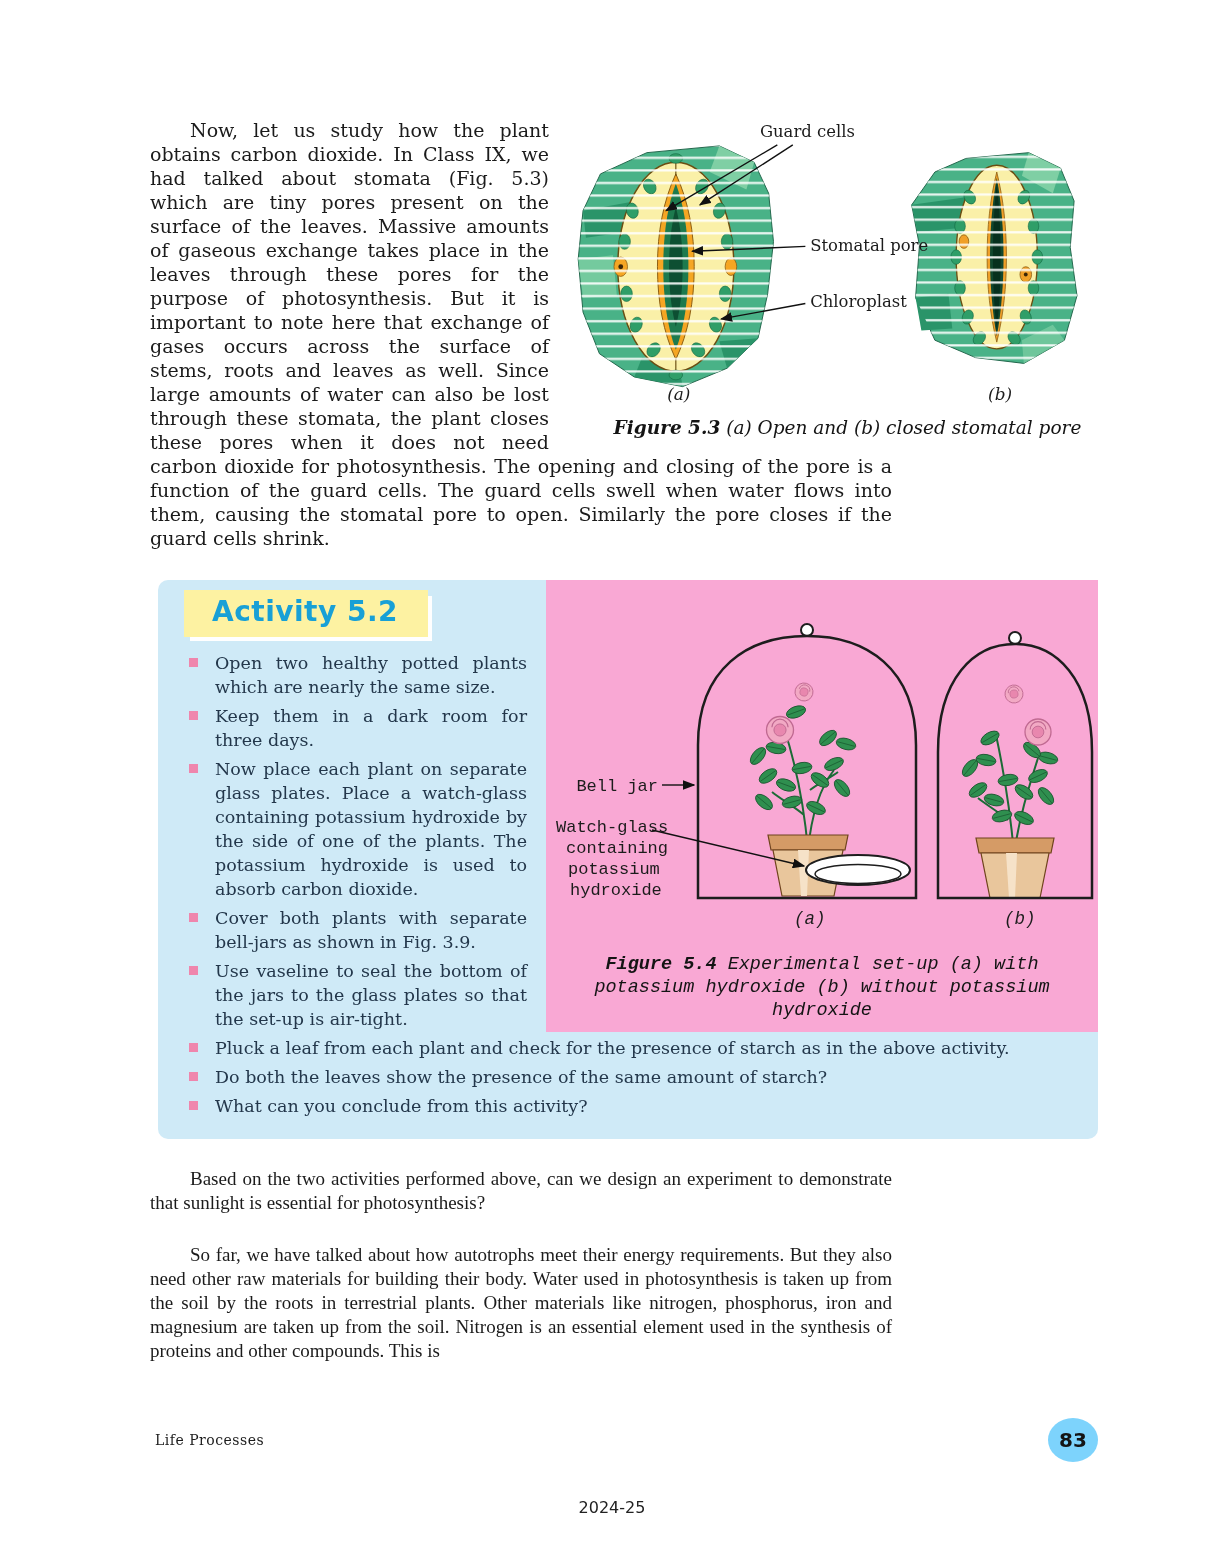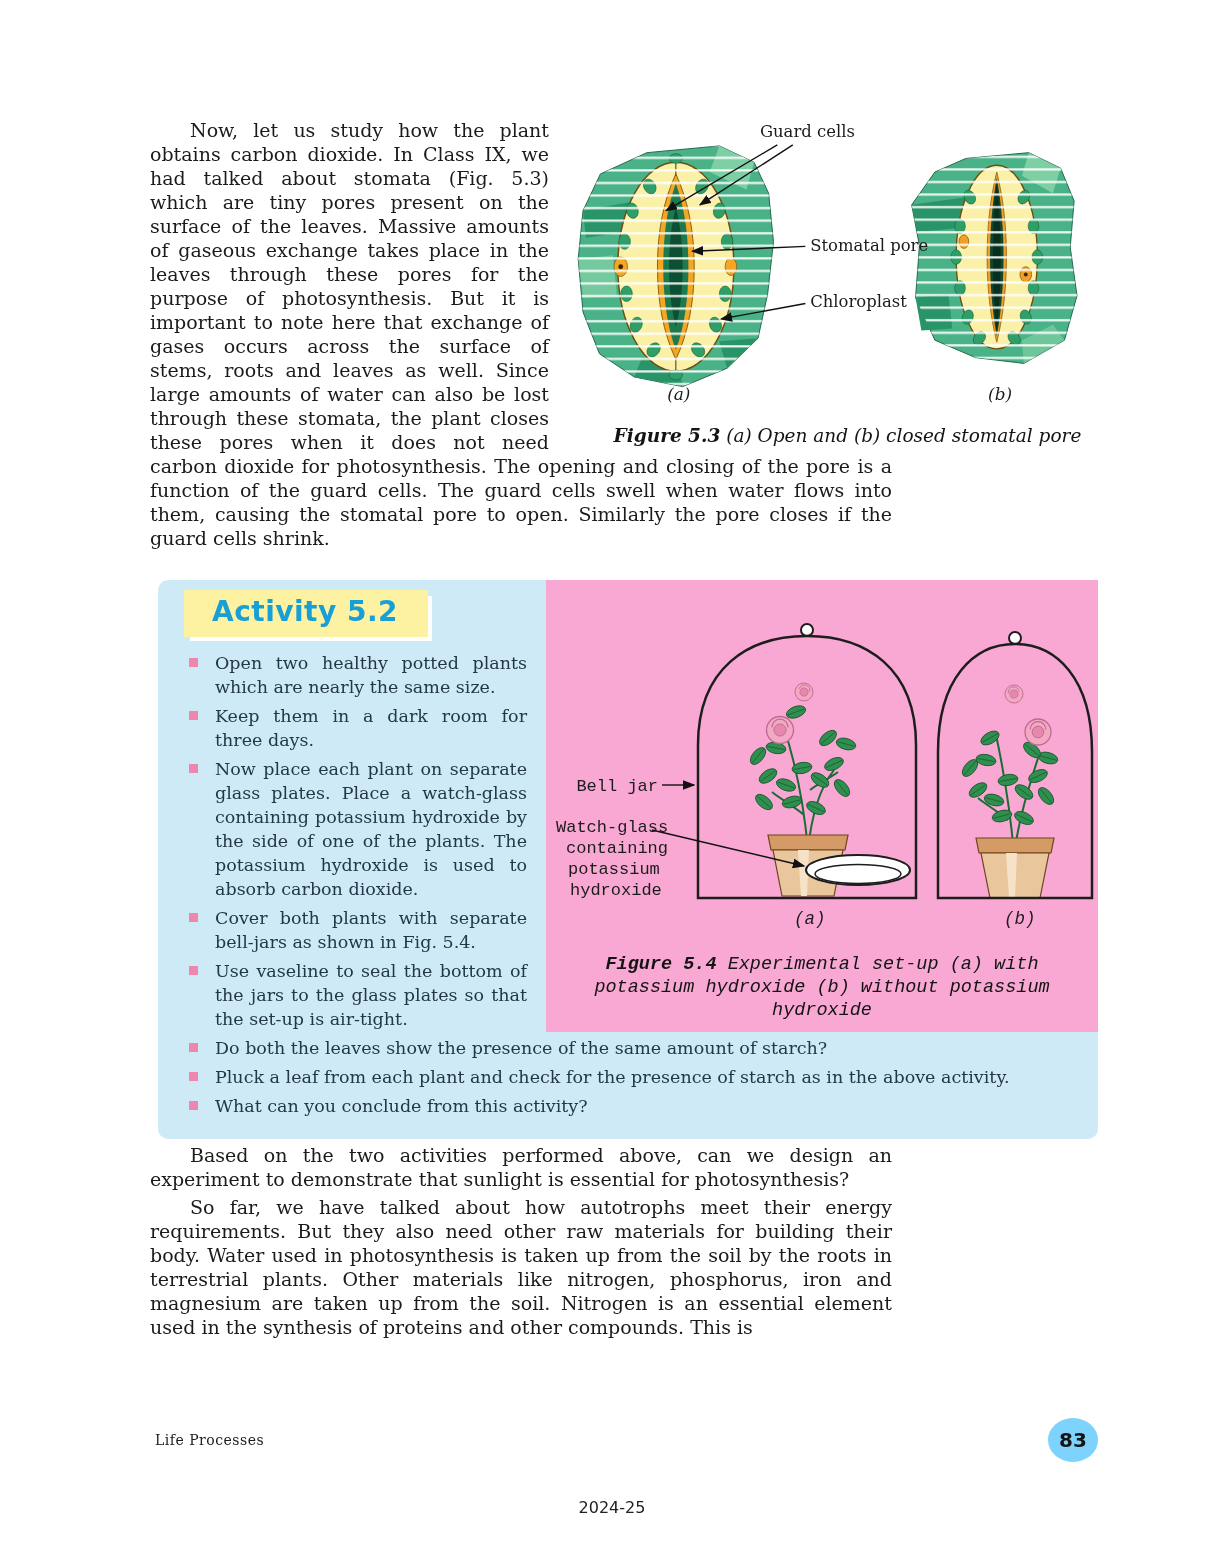--- a/index.html
+++ b/index.html
@@ -4,25 +4,25 @@
 <style>
   html,body{margin:0;padding:0;background:#ffffff;}
   .page{
     position:relative; width:1224px; height:1565px; background:#ffffff;
     font-family:"DejaVu Serif","Liberation Serif",serif; color:#1c1c1c;
     overflow:hidden;
   }
   .content{ position:absolute; left:150px; top:118px; width:742px; }
   .body-text{ font-size:19px; line-height:24px; text-align:justify; margin:0; color:#1b1b1b; }
   .indent{ text-indent:40px; }
-  .para-gap{ margin-top:4px; }
+  .para-gap{ margin-top:28px;font-family:Liberation Serif, serif; }
 
   
   .fig53{ float:right; width:565px; margin:-4px -238px 6px 16px; }
-  .figcap{ text-align:center; font-style:italic; font-size:18.5px; line-height:23px; color:#141414; margin-top:16px;}
+  .figcap{ text-align:center; font-style:italic; font-size:18.5px; line-height:23px; color:#141414; margin-top:8px;}
   .figcap b{ font-style:italic; }
   .fig-label{ font-size:17px; fill:#1c1c1c; }
   .fig-sub{ font-size:17.5px; font-style:italic; fill:#1c1c1c; }
 
   
   .activity{
     position:relative; clear:both; margin:30px 0 0 8px; width:940px;
     background:#cfeaf7; border-radius:10px; padding-bottom:16px;
   }
   .notch{ position:absolute; top:0; right:0; width:552px; height:452px; background:#f9a8d4;font-family:Liberation Mono, monospace; }
@@ -240,24 +240,24 @@
           <b>Figure 5.4</b><span> Experimental set-up (a) with potassium hydroxide (b) without potassium hydroxide</span>
         </div>
       </div>
 
       <div class="act-header">Activity 5.2</div>
 
       <ul class="act">
         <li class="act-item narrow">Open two healthy potted plants which are nearly the same size.</li>
         <li class="act-item narrow">Keep them in a dark room for three days.</li>
         <li class="act-item narrow">Now place each plant on separate glass plates. Place a watch-glass containing potassium hydroxide by the side of one of the plants. The potassium hydroxide is used to absorb carbon dioxide.</li>
-        <li class="act-item narrow">Cover both plants with separate bell-jars as shown in Fig. 5.4.</li>
+        <li class="act-item narrow">Cover both plants with separate bell-jars as shown in Fig. 3.9.</li>
         <li class="act-item narrow">Use vaseline to seal the bottom of the jars to the glass plates so that the set-up is air-tight.</li>
+        <li class="act-item wide">Pluck a leaf from each plant and check for the presence of starch as in the above activity.</li>
         <li class="act-item wide">Do both the leaves show the presence of the same amount of starch?</li>
-        <li class="act-item wide">Pluck a leaf from each plant and check for the presence of starch as in the above activity.</li>
         <li class="act-item wide">What can you conclude from this activity?</li>
       </ul>
     </section>
 
     <p class="body-text indent para-gap">Based on the two activities performed above, can we design an experiment to demonstrate that sunlight is essential for photosynthesis?</p>
     <p class="body-text indent para-gap">So far, we have talked about how autotrophs meet their energy requirements. But they also need other raw materials for building their body. Water used in photosynthesis is taken up from the soil by the roots in terrestrial plants. Other materials like nitrogen, phosphorus, iron and magnesium are taken up from the soil. Nitrogen is an essential element used in the synthesis of proteins and other compounds. This is</p>
   </div>
 
   <div class="foot-left">Life Processes</div>
   <div class="page-badge">83</div>

